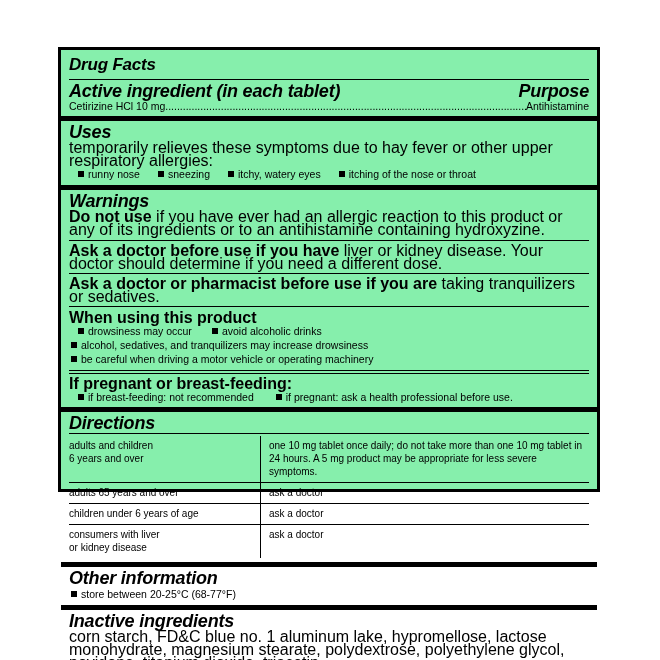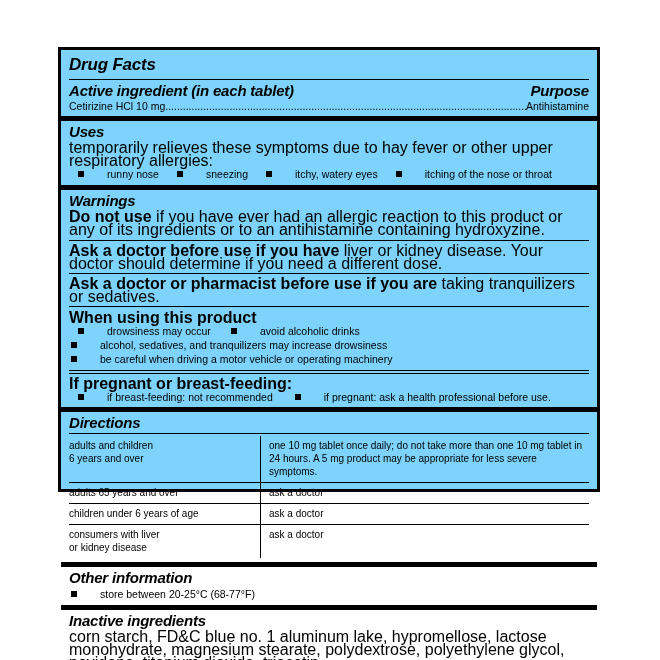--- a/index.html
+++ b/index.html
@@ -16,21 +16,21 @@
   }
 
   .label-wrap {
     position: absolute;
     left: 58px;
     top: 47px;
     width: 542px;
     height: 445px;
     box-sizing: border-box;
     border: 3px solid #000;
-    background: #7dd3fc;
+    background: #86efac;
   }
 
   .inner {
     box-sizing: border-box;
     width: 100%;
     height: 100%;
     padding: 0;
   }
 
   
@@ -62,21 +62,21 @@
   .title {
     font-style: italic;
     font-weight: bold;
     font-size: 17px;
     line-height: 21px;
     letter-spacing: -0.2px;
   }
   .hdr {
     font-style: italic;
     font-weight: bold;
-    font-size: 15px;
+    font-size: 18px;
     line-height: 18px;
     letter-spacing: -0.2px;
   }
   .hdr-row {
     display: flex;
     justify-content: space-between;
     align-items: baseline;
   }
   .body {
     font-size: 16px;
@@ -117,21 +117,20 @@
   }
   .bullets.stack {
     display: block;
     padding-left: 2px;
   }
   .bul {
     display: inline-flex;
     align-items: center;
     margin-right: 18px;
     white-space: nowrap;
-    gap: 19px;
   }
   .bullets.stack .bul {
     display: flex;
     margin-right: 0;
     text-align: center;
   }
   .sq {
     display: inline-block;
     width: 6px;
     height: 6px;

